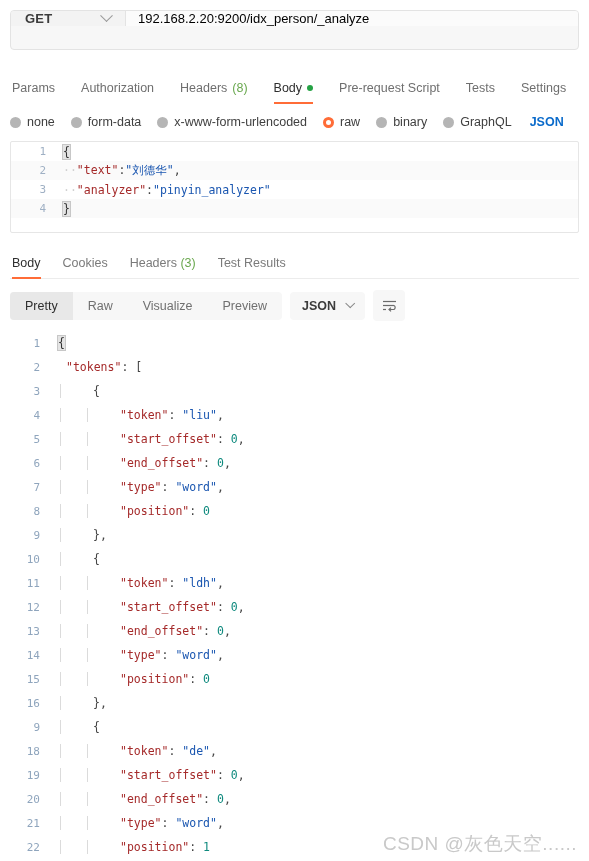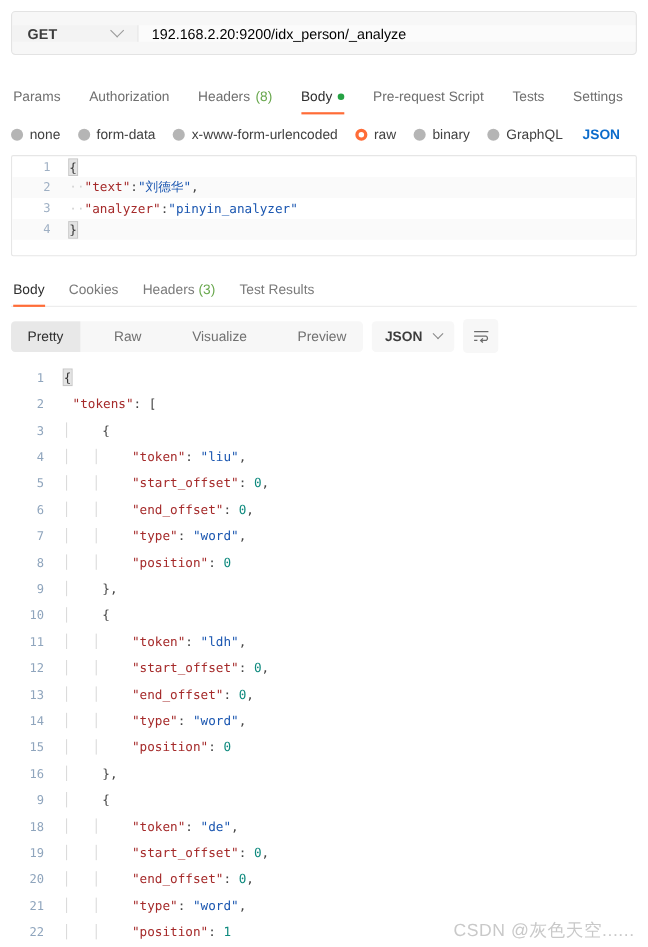--- a/index.html
+++ b/index.html
@@ -12,21 +12,21 @@
   }
   #app {
     position: relative;
     width: 589px; height: 861px;
     background: #ffffff;
   }
 
   
   .url-row {
     display: flex;
-    align-items: center;
+    align-items: flex-start;
     margin: 10px 10px 0 10px;
     height: 40px;
     border: 1px solid #e3e3e3;
     border-radius: 4px;
     background: #f7f7f7;
     overflow: hidden;
   }
   .method-box {
     display: flex;
     align-items: center;
@@ -207,21 +207,20 @@
     display: flex;
     align-items: center;
     margin: 11px 10px 0 10px;
     gap: 8px;
   }
   .seg-group {
     display: flex;
     background: #f7f7f7;
     border-radius: 4px;
     overflow: hidden;
-    gap: 16px;
   }
   .seg {
     padding: 7px 15px;
     font-size: 12.5px;
     color: #707070;
     cursor: pointer;
     white-space: nowrap;
   }
   .seg.active {
     background: #e8e8e8;
@@ -274,21 +273,21 @@
   .ind-wrap { display: flex; align-items: stretch; flex: 1; }
   .ind-col { width: 27px; flex: none; border-left: 1px solid #dbdbdb; }
   .ind-col.first { border-left: none; width: 8px; }
   .res-text { padding-left: 6px; white-space: pre; display: flex; align-items: center; }
 
   
   .watermark {
     position: absolute;
     right: 12px;
     bottom: 14px;
-    font-size: 16px;
+    font-size: 19px;
     color: #c9c9c9;
     font-family: "Liberation Sans", sans-serif;
     letter-spacing: .5px;
     pointer-events: none;
   }
 </style>
 </head>
 <body>
 
 <div id="app">

